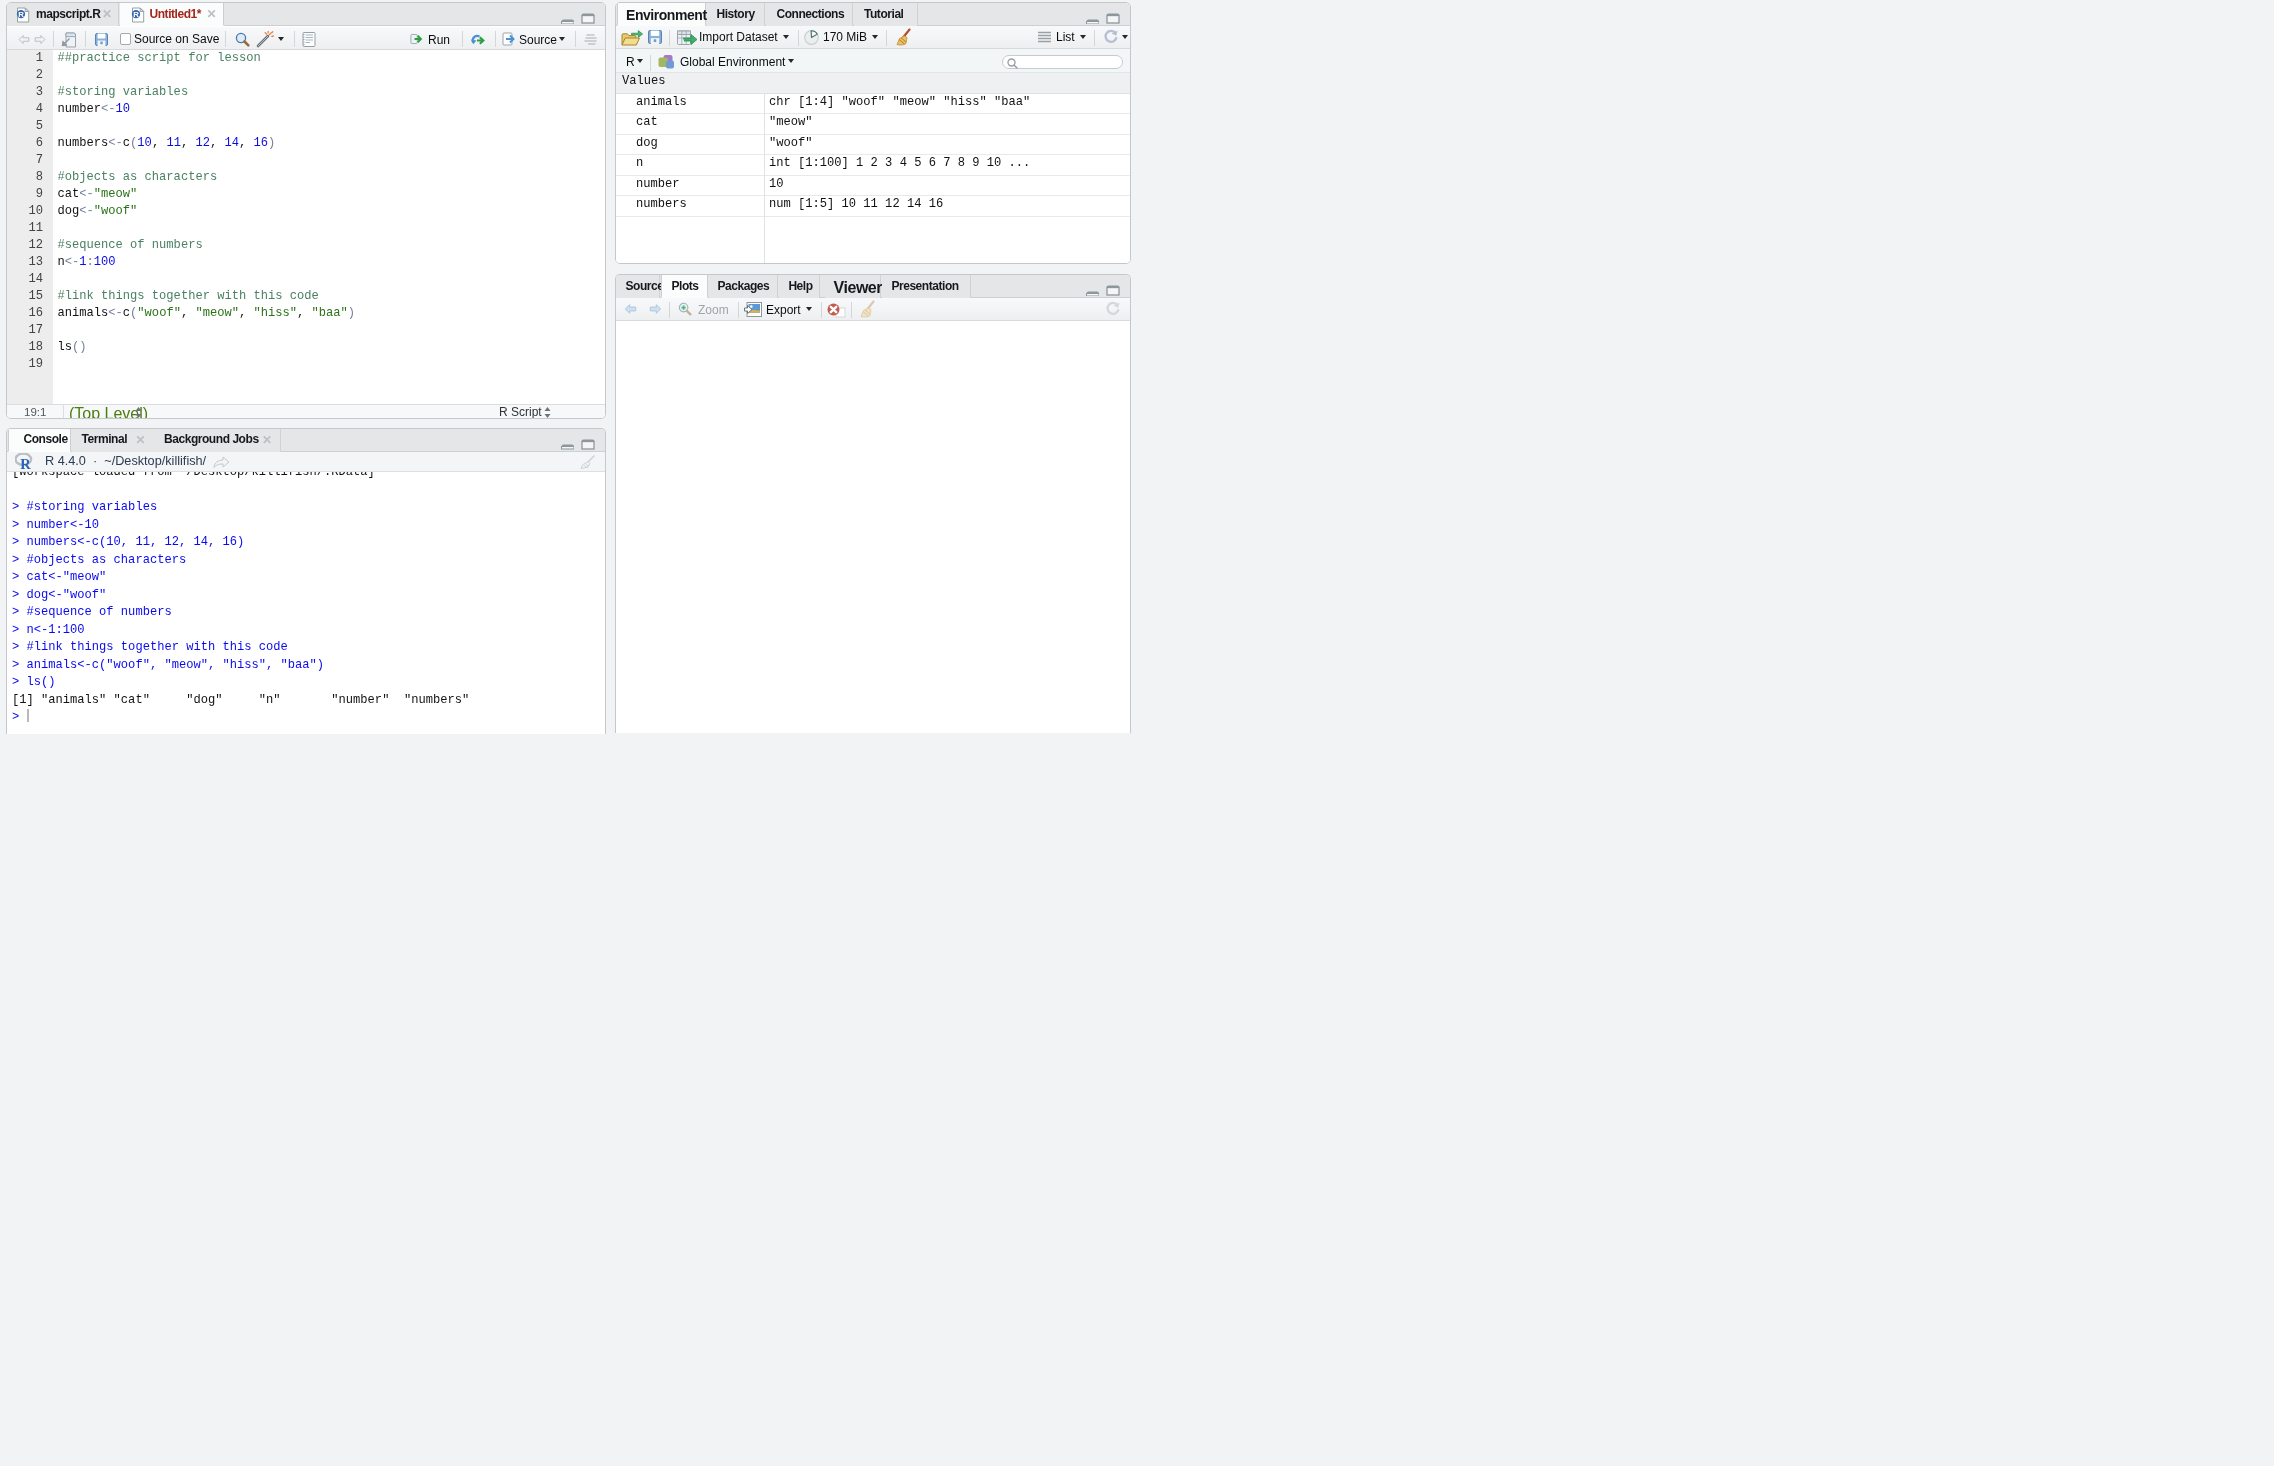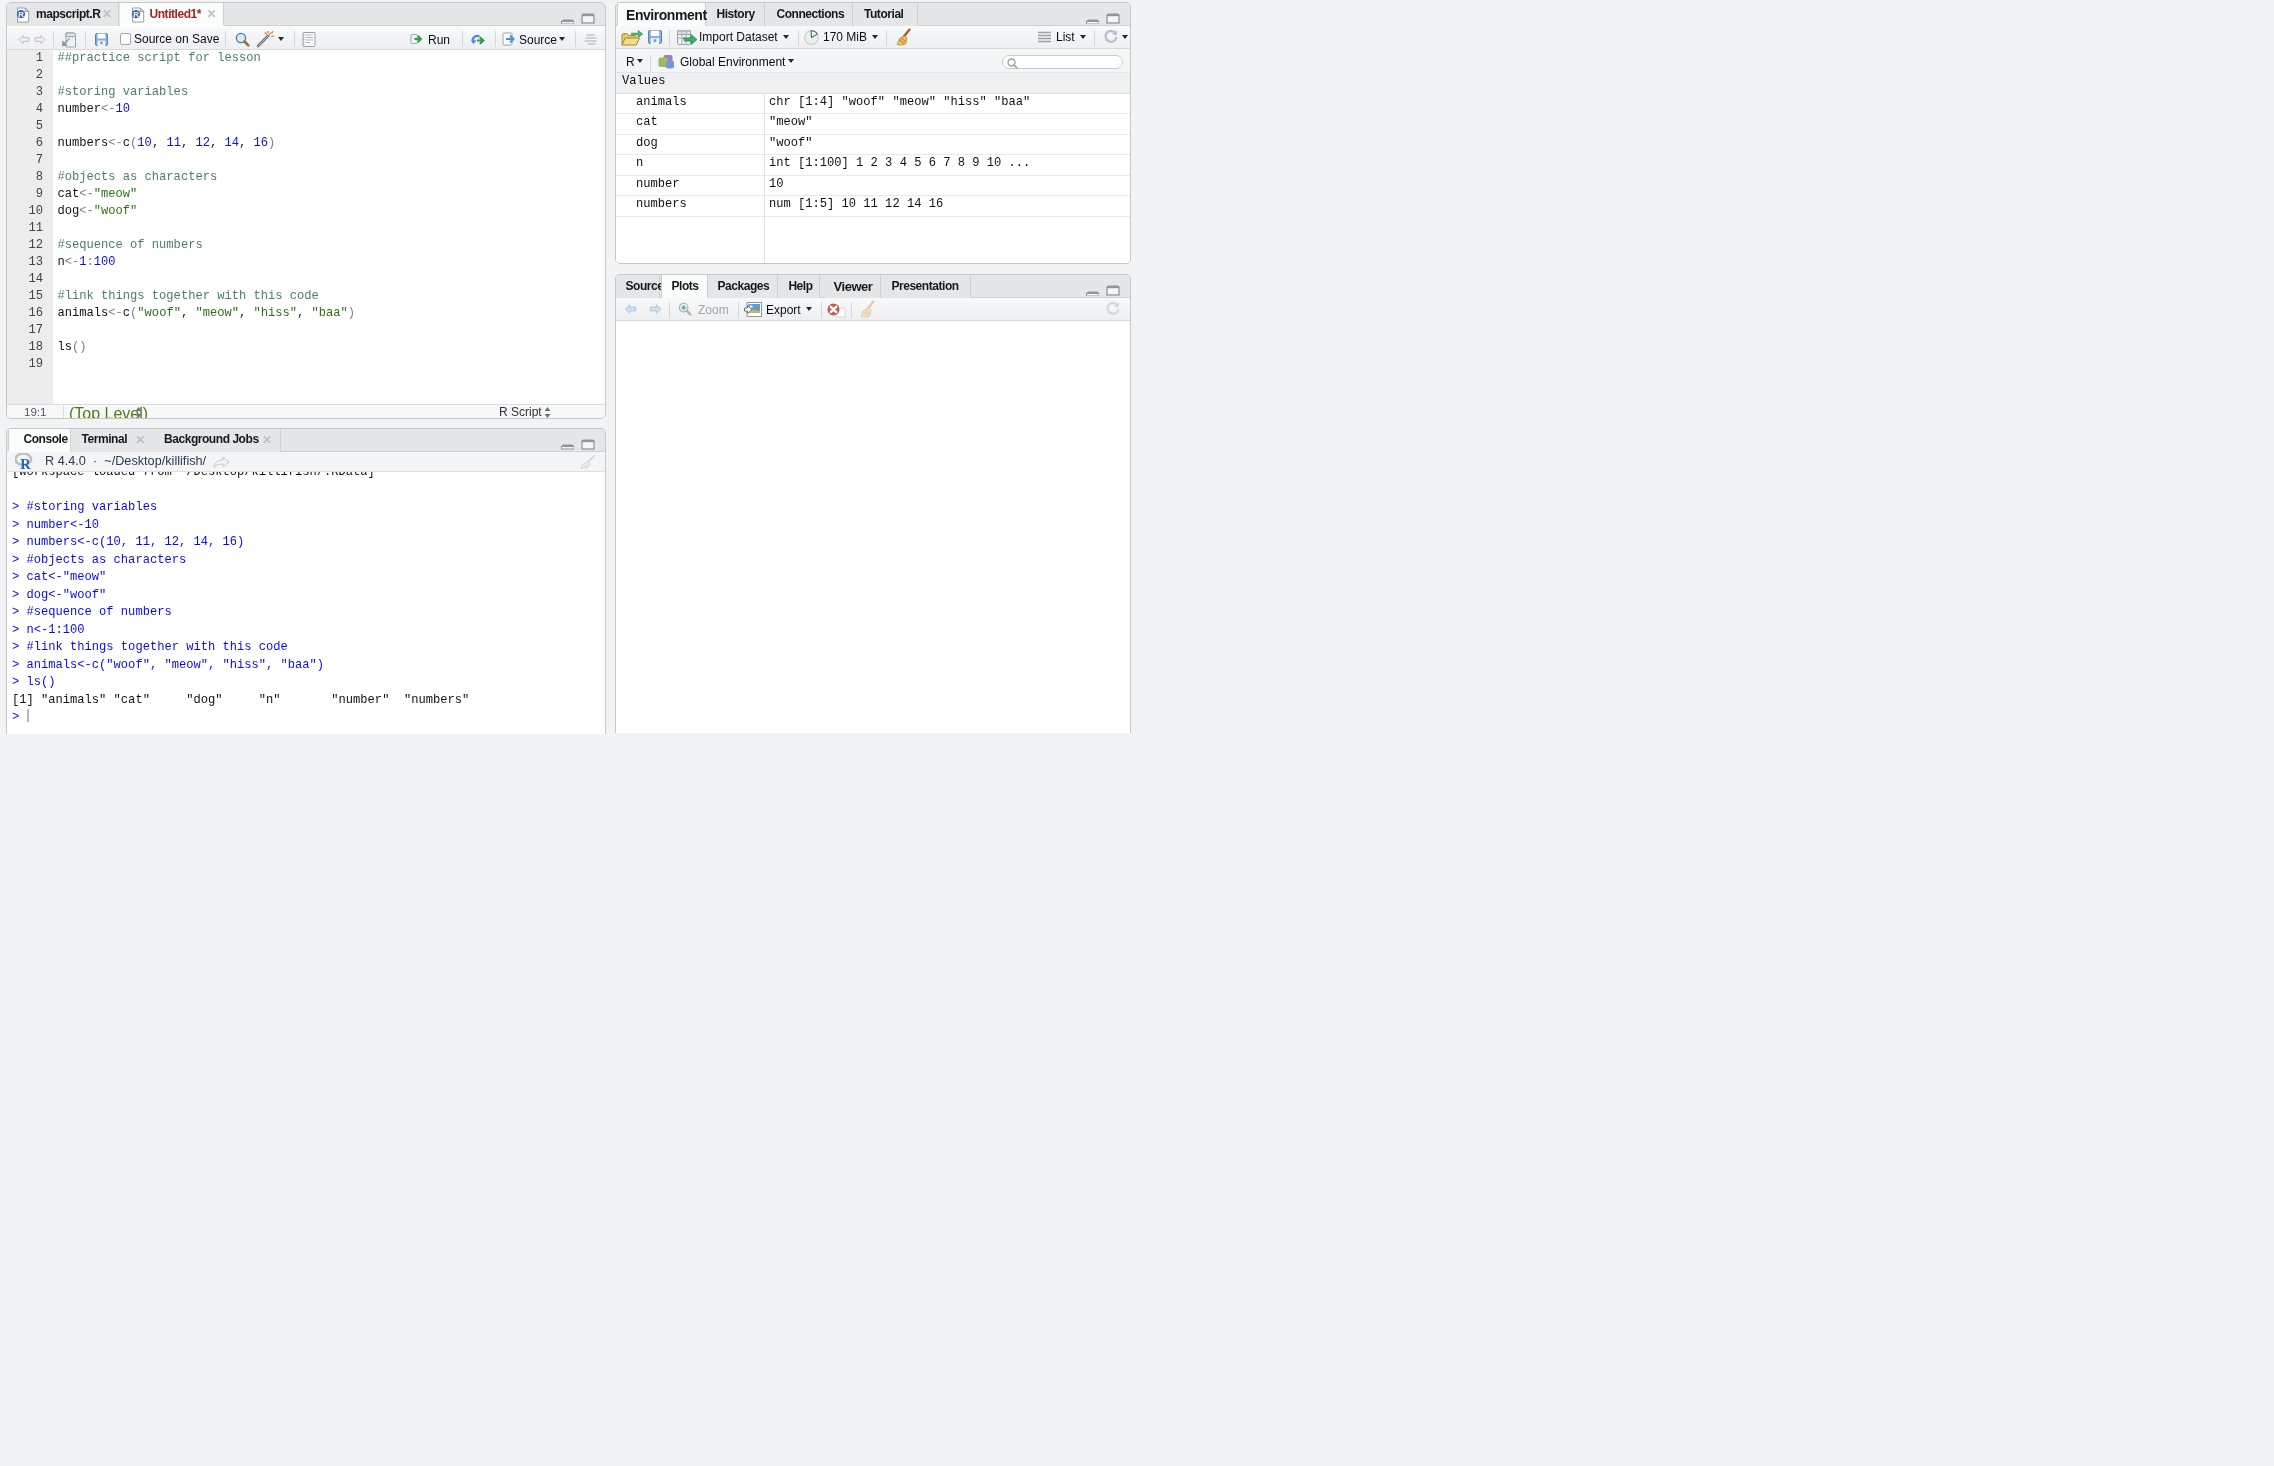--- a/index.html
+++ b/index.html
@@ -388,21 +388,21 @@
     <div class="tab active" style="left:44.5px;width:47px;border-left:1px solid #cdd0d2;">
       <span class="abs" style="left:10px;top:3.5px;font-size:12px;font-weight:700;letter-spacing:-0.45px;">Plots</span>
     </div>
     <div class="tab inactive" style="left:92.5px;width:69.5px;">
       <span class="abs" style="left:9px;top:3.5px;font-size:12px;font-weight:700;letter-spacing:-0.45px;">Packages</span>
     </div>
     <div class="tab inactive" style="left:162.8px;width:41px;">
       <span class="abs" style="left:9.6px;top:3.5px;font-size:12px;font-weight:700;letter-spacing:-0.45px;">Help</span>
     </div>
     <div class="tab inactive" style="left:208.5px;width:56px;">
-      <span class="abs" style="left:9px;top:3.5px;font-size:13px;font-weight:700;letter-spacing:-0.45px;">Viewer</span>
+      <span class="abs" style="left:9px;top:3.5px;font-size:16px;font-weight:700;letter-spacing:-0.45px;">Viewer</span>
     </div>
     <div class="tab inactive" style="left:266px;width:89px;">
       <span class="abs" style="left:9.4px;top:3.5px;font-size:12px;font-weight:700;letter-spacing:-0.45px;">Presentation</span>
     </div>
     <div class="winbtns" style="right:10px;">
       <svg class="winbtn-min" style="margin-top:6.5px;" width="13.5" height="5.5" viewBox="0 0 27 11">
           <path d="M1 5 a4 4 0 0 1 4 -4 h17 a4 4 0 0 1 4 4 z" fill="#8e979c"></path>
           <rect x="1" y="5" width="25" height="5" fill="#f4f5f6" stroke="#8e979c" stroke-width="2"></rect>
         </svg>
       <svg class="winbtn-max" width="14" height="12" viewBox="0 0 28 24">

